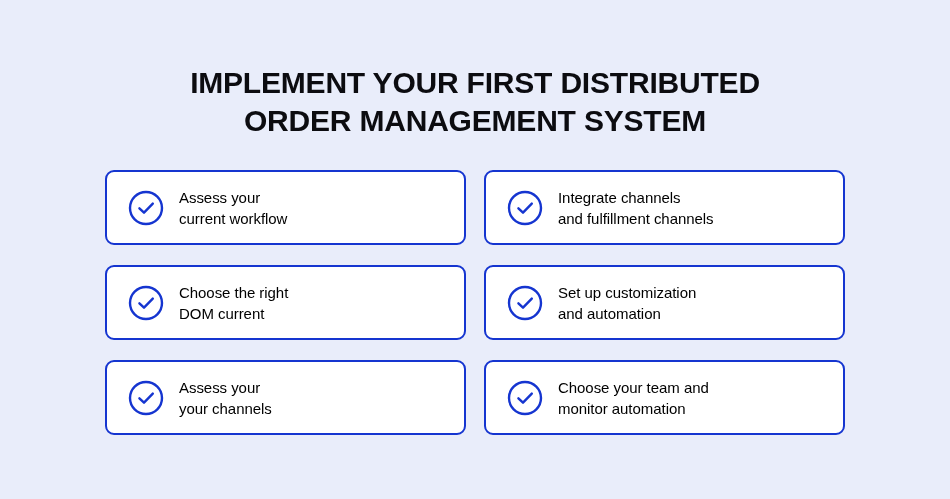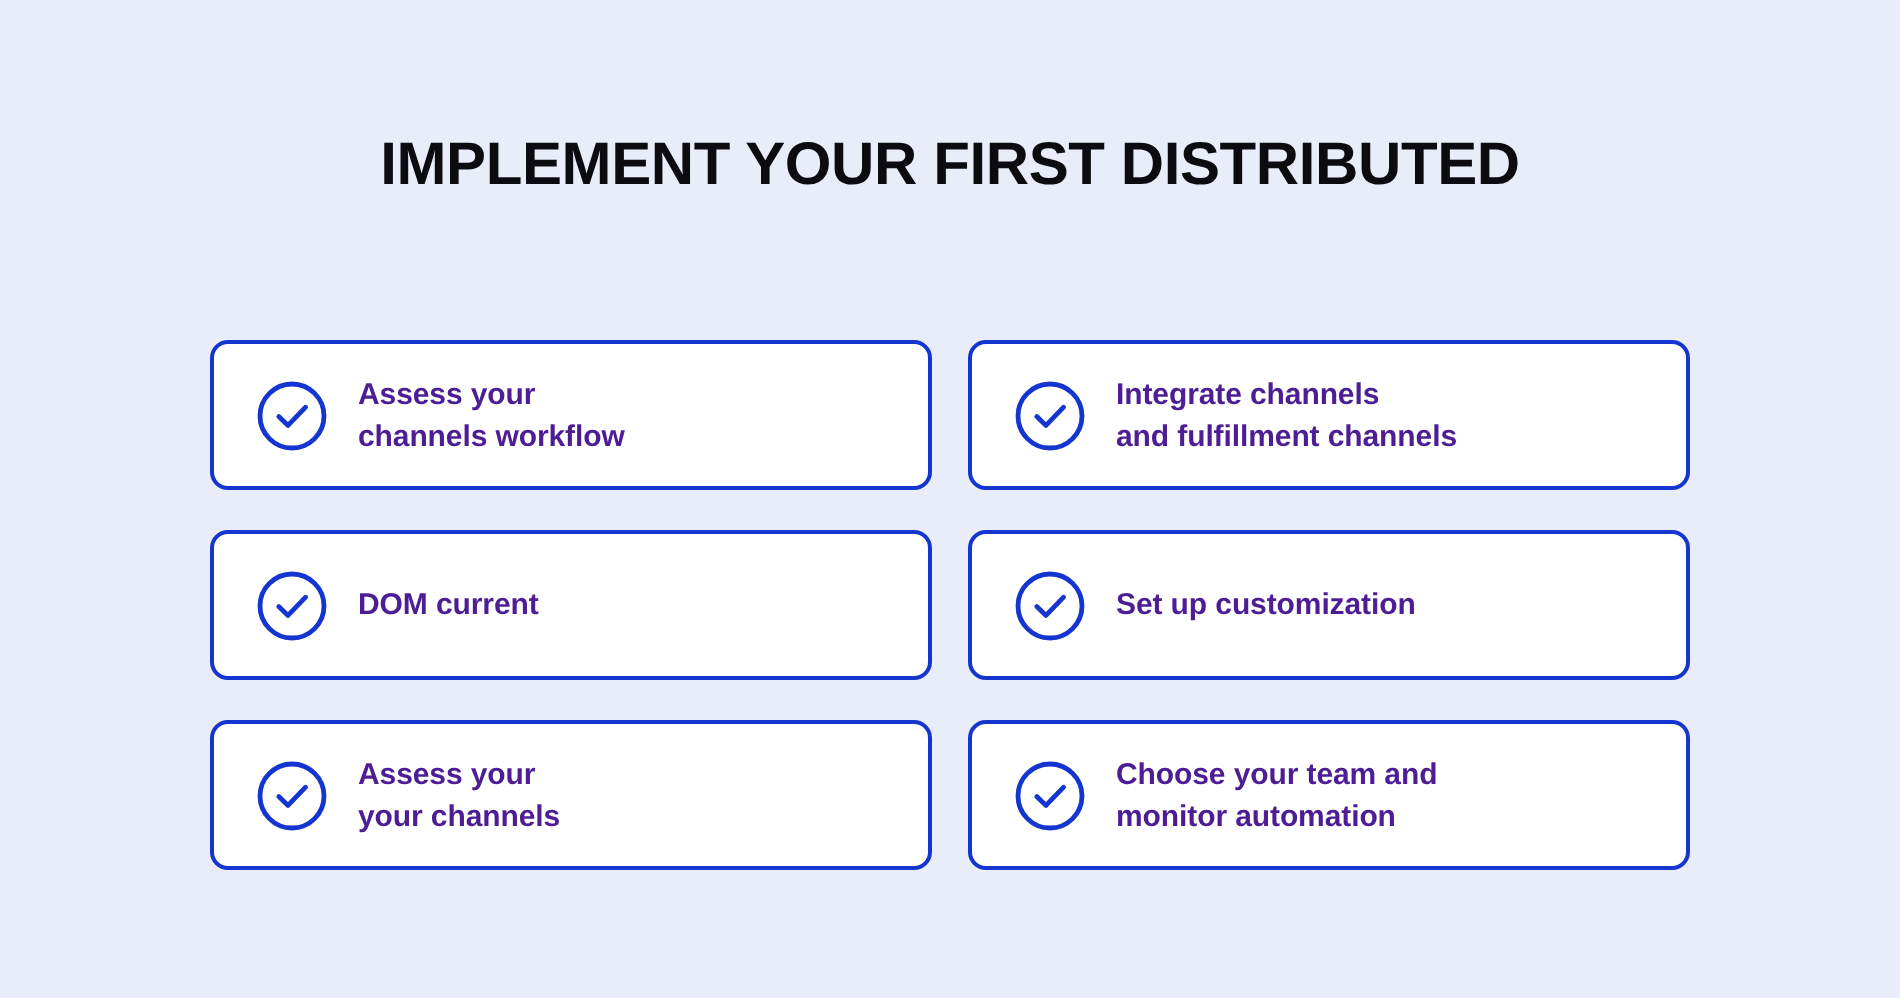--- a/index.html
+++ b/index.html
@@ -64,50 +64,51 @@
     display: block;
   }
   .card-icon svg {
     display: block;
     width: 36px;
     height: 36px;
   }
   .card-text {
     font-size: 15px;
     line-height: 21px;
-    font-weight: 700;
-    color: #4c1d95;
+    font-weight: 400;
+    color: #000000;
     letter-spacing: -0.05px;
   }
   .card-text .t-line {
     display: block;
     white-space: nowrap;
   }
 </style>
 </head>
 <body>
 
 <div class="page">
 
   <h1 class="headline">
     <span class="line">IMPLEMENT YOUR FIRST DISTRIBUTED</span>
+    <span class="line">ORDER MANAGEMENT SYSTEM</span>
   </h1>
 
   <div class="cards-grid">
 
     <div class="card">
       <span class="card-icon">
         <svg viewBox="0 0 36 36" xmlns="http://www.w3.org/2000/svg">
           <circle cx="18" cy="18" r="16" fill="none" stroke="#1535d0" stroke-width="2.4"></circle>
           <path d="M11.4 18.3 L16 22.7 L24.8 13.6" fill="none" stroke="#1535d0" stroke-width="2.4" stroke-linecap="round" stroke-linejoin="round"></path>
         </svg>
       </span>
       <span class="card-text">
         <span class="t-line">Assess your</span>
-        <span class="t-line">channels workflow</span>
+        <span class="t-line">current workflow</span>
       </span>
     </div>
 
     <div class="card">
       <span class="card-icon">
         <svg viewBox="0 0 36 36" xmlns="http://www.w3.org/2000/svg">
           <circle cx="18" cy="18" r="16" fill="none" stroke="#1535d0" stroke-width="2.4"></circle>
           <path d="M11.4 18.3 L16 22.7 L24.8 13.6" fill="none" stroke="#1535d0" stroke-width="2.4" stroke-linecap="round" stroke-linejoin="round"></path>
         </svg>
       </span>
@@ -118,33 +119,35 @@
     </div>
 
     <div class="card">
       <span class="card-icon">
         <svg viewBox="0 0 36 36" xmlns="http://www.w3.org/2000/svg">
           <circle cx="18" cy="18" r="16" fill="none" stroke="#1535d0" stroke-width="2.4"></circle>
           <path d="M11.4 18.3 L16 22.7 L24.8 13.6" fill="none" stroke="#1535d0" stroke-width="2.4" stroke-linecap="round" stroke-linejoin="round"></path>
         </svg>
       </span>
       <span class="card-text">
+        <span class="t-line">Choose the right</span>
         <span class="t-line">DOM current</span>
       </span>
     </div>
 
     <div class="card">
       <span class="card-icon">
         <svg viewBox="0 0 36 36" xmlns="http://www.w3.org/2000/svg">
           <circle cx="18" cy="18" r="16" fill="none" stroke="#1535d0" stroke-width="2.4"></circle>
           <path d="M11.4 18.3 L16 22.7 L24.8 13.6" fill="none" stroke="#1535d0" stroke-width="2.4" stroke-linecap="round" stroke-linejoin="round"></path>
         </svg>
       </span>
       <span class="card-text">
         <span class="t-line">Set up customization</span>
+        <span class="t-line">and automation</span>
       </span>
     </div>
 
     <div class="card">
       <span class="card-icon">
         <svg viewBox="0 0 36 36" xmlns="http://www.w3.org/2000/svg">
           <circle cx="18" cy="18" r="16" fill="none" stroke="#1535d0" stroke-width="2.4"></circle>
           <path d="M11.4 18.3 L16 22.7 L24.8 13.6" fill="none" stroke="#1535d0" stroke-width="2.4" stroke-linecap="round" stroke-linejoin="round"></path>
         </svg>
       </span>

